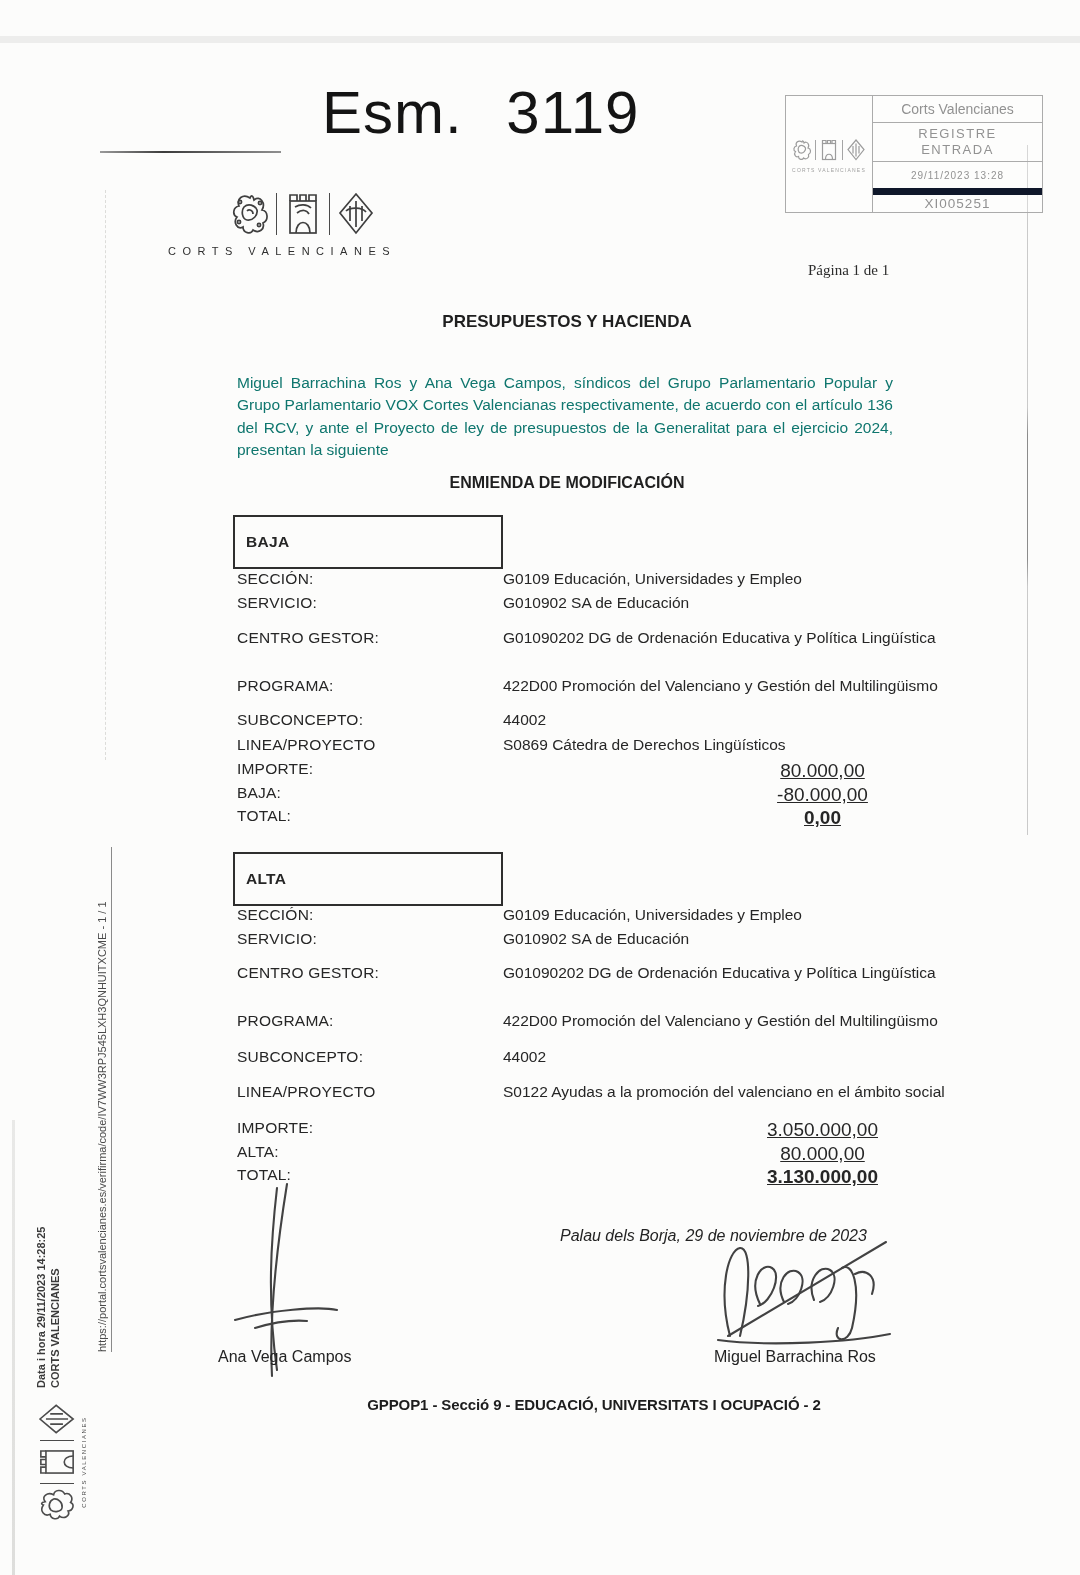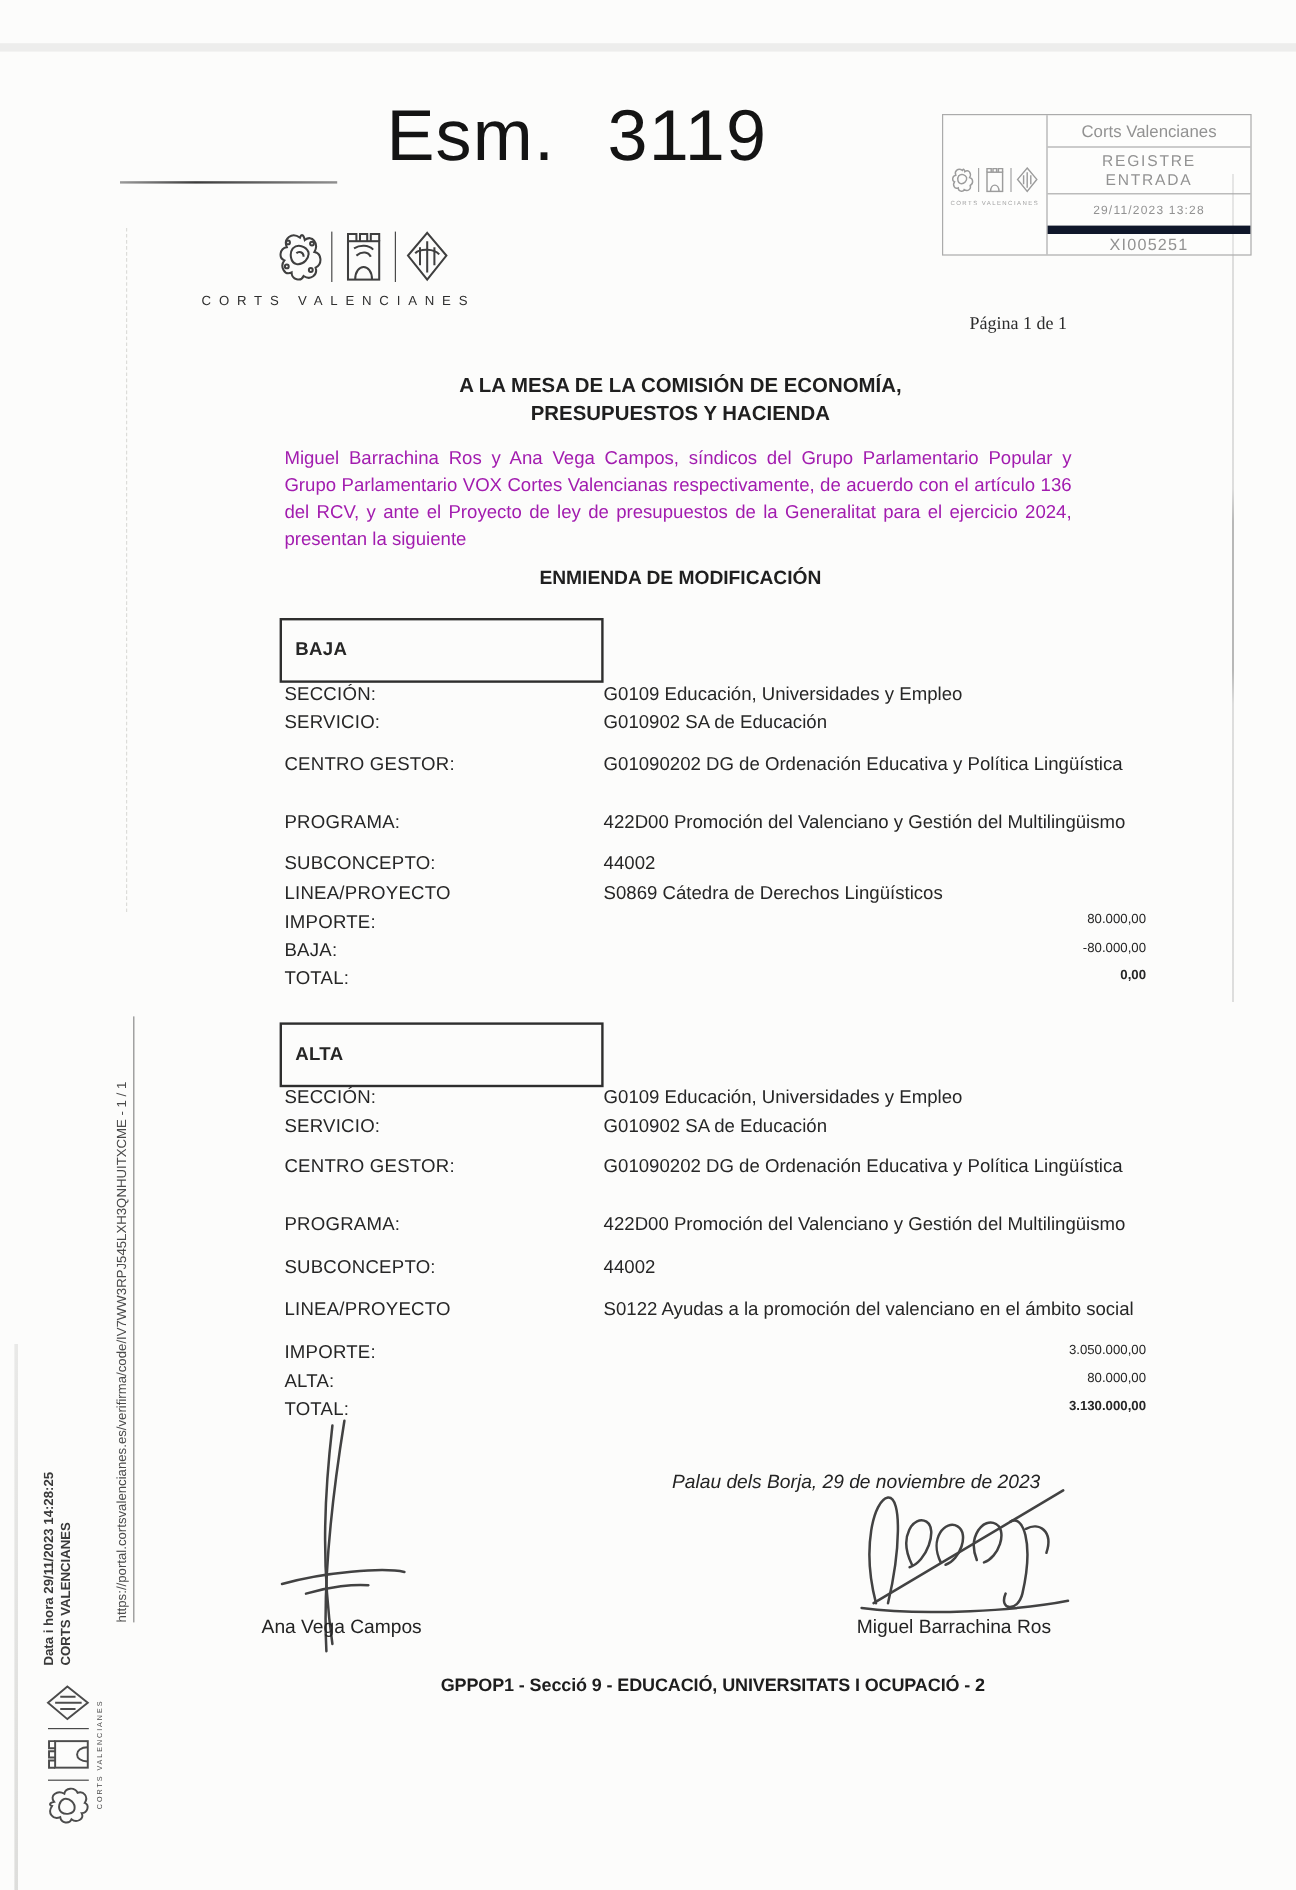--- a/index.html
+++ b/index.html
@@ -31,30 +31,30 @@
   .stamp-left .logo-sep{height:20px;background:#a5a5a5;}
   .stamp-cap{font-size:5px;letter-spacing:1.2px;margin-top:2px;white-space:nowrap;color:#a0a0a0;}
   .stamp-right{flex:1;display:flex;flex-direction:column;}
   .stamp-r1{height:26px;border-bottom:1px solid #ababab;display:flex;align-items:center;justify-content:center;font-size:14px;}
   .stamp-r2{height:38px;border-bottom:1px solid #ababab;display:flex;flex-direction:column;align-items:center;justify-content:center;font-size:13px;letter-spacing:1.5px;line-height:16px;}
   .stamp-r3{height:26px;border-bottom:7px solid #0f172a;display:flex;align-items:center;justify-content:center;font-size:10px;letter-spacing:1px;}
   .stamp-r4{flex:1;display:flex;align-items:center;justify-content:center;font-size:13.5px;letter-spacing:1px;}
   .pagina{left:808px;top:262px;font-family:"Liberation Serif","DejaVu Serif",serif;font-size:15px;color:#2c2c2c;}
   
   .head{left:237px;top:310px;width:660px;text-align:center;font-weight:bold;font-size:17px;line-height:23px;color:#1f1f1f;}
-  .intro{left:237px;top:372px;width:656px;font-size:15.5px;line-height:22.4px;text-align:justify;text-align-last:left;color:#a21caf;}
+  .intro{left:237px;top:372px;width:656px;font-size:15.5px;line-height:22.4px;text-align:justify;text-align-last:left;color:#0f766e;}
   .enm-title{left:237px;top:474px;width:660px;text-align:center;font-weight:bold;font-size:16px;color:#1f1f1f;}
   
   .secbox{left:233px;width:266px;height:50px;border:2px solid #2e2e2e;display:flex;align-items:center;}
   .secbox span{font-weight:bold;font-size:15.5px;padding-left:11px;letter-spacing:.3px;}
   
   .frow{left:0;width:1080px;height:20px;}
   .flabel{position:absolute;left:237px;font-size:15.5px;letter-spacing:.2px;white-space:nowrap;}
   .fvalue{position:absolute;left:503px;font-size:15.5px;white-space:nowrap;}
-  .famount{position:absolute;left:690px;width:265px;text-align:right;font-size:11px;}
+  .famount{position:absolute;left:690px;width:265px;text-align:center;font-size:19px;text-decoration:underline;}
   .bold .famount{font-weight:bold;}
   
   .date-line{left:560px;top:1227px;font-size:16px;white-space:nowrap;color:#232323;font-style:italic;}
   .signer{font-size:16px;white-space:nowrap;color:#232323;}
   .footer{left:237px;top:1396px;width:714px;text-align:center;font-weight:bold;font-size:15px;letter-spacing:-.1px;color:#1d1d1d;}
   
   .rot{transform:rotate(-90deg);transform-origin:0 0;}
   .side-meta{left:34px;top:1388px;width:200px;font-size:11px;font-weight:bold;line-height:14px;color:#3a3a3a;white-space:nowrap;}
   .side-url{left:96px;top:1352px;width:505px;font-size:11px;color:#4a4a4a;border-bottom:1px solid #8a8a8a;padding-bottom:3px;white-space:nowrap;}
   .side-logo{left:34px;top:1532px;width:140px;}
@@ -144,21 +144,20 @@
         <span>ENTRADA</span>
       </div>
       <div class="stamp-r3">29/11/2023 13:28</div>
       <div class="stamp-r4">XI005251</div>
     </div>
   </div>
 
   <div class="abs pagina">Página 1 de 1</div>
 
   <div class="abs head">
-    <div>A LA MESA DE LA COMISIÓN DE ECONOMÍA,</div>
     <div>PRESUPUESTOS Y HACIENDA</div>
   </div>
 
   <div class="abs intro">Miguel Barrachina Ros y Ana Vega Campos, síndicos del Grupo Parlamentario Popular y Grupo Parlamentario VOX Cortes Valencianas respectivamente, de acuerdo con el artículo 136 del RCV, y ante el Proyecto de ley de presupuestos de la Generalitat para el ejercicio 2024, presentan la siguiente</div>
 
   <div class="abs secbox" style="top:515px">
     <span>BAJA</span>
   </div>
 
   <div class="abs enm-title">ENMIENDA DE MODIFICACIÓN</div>

